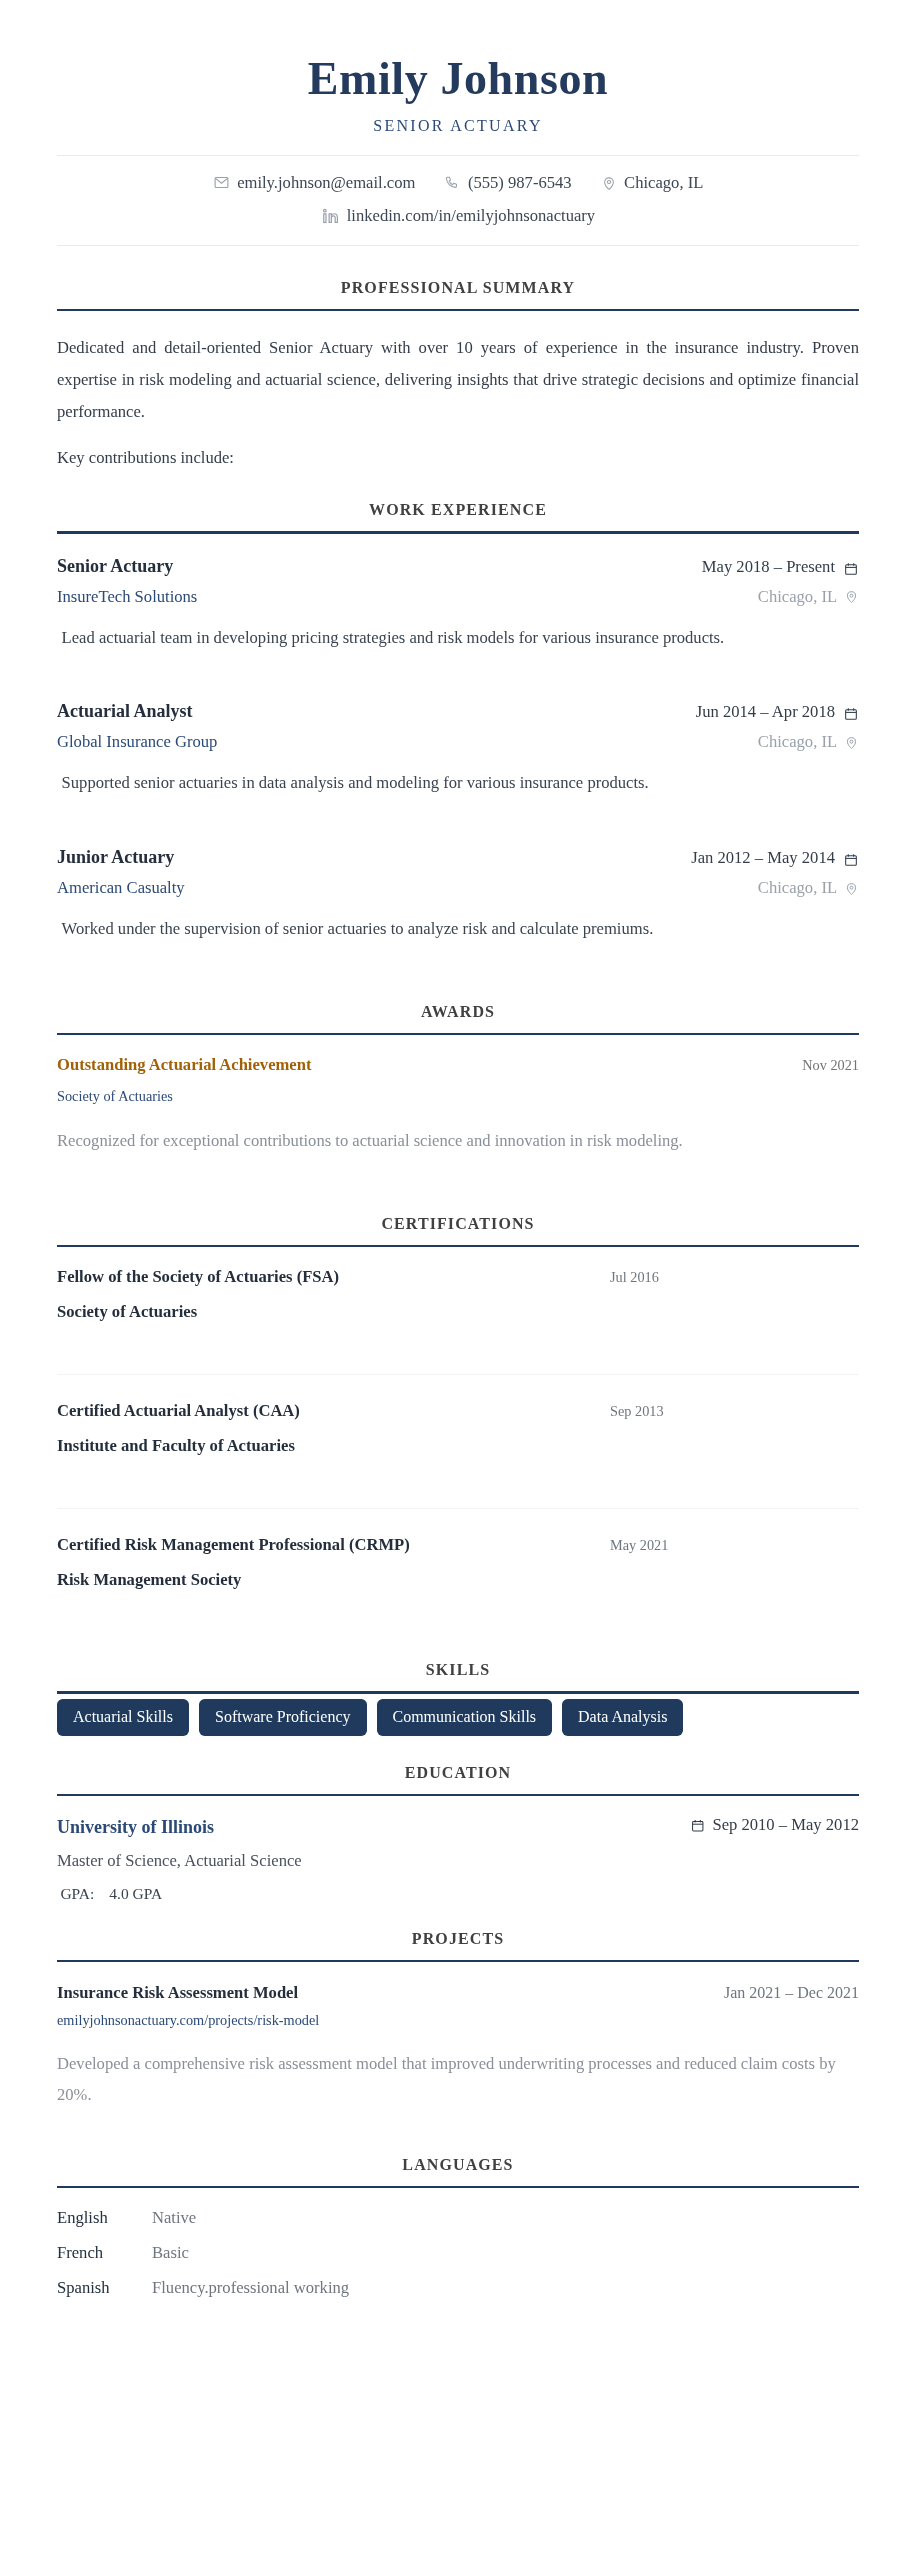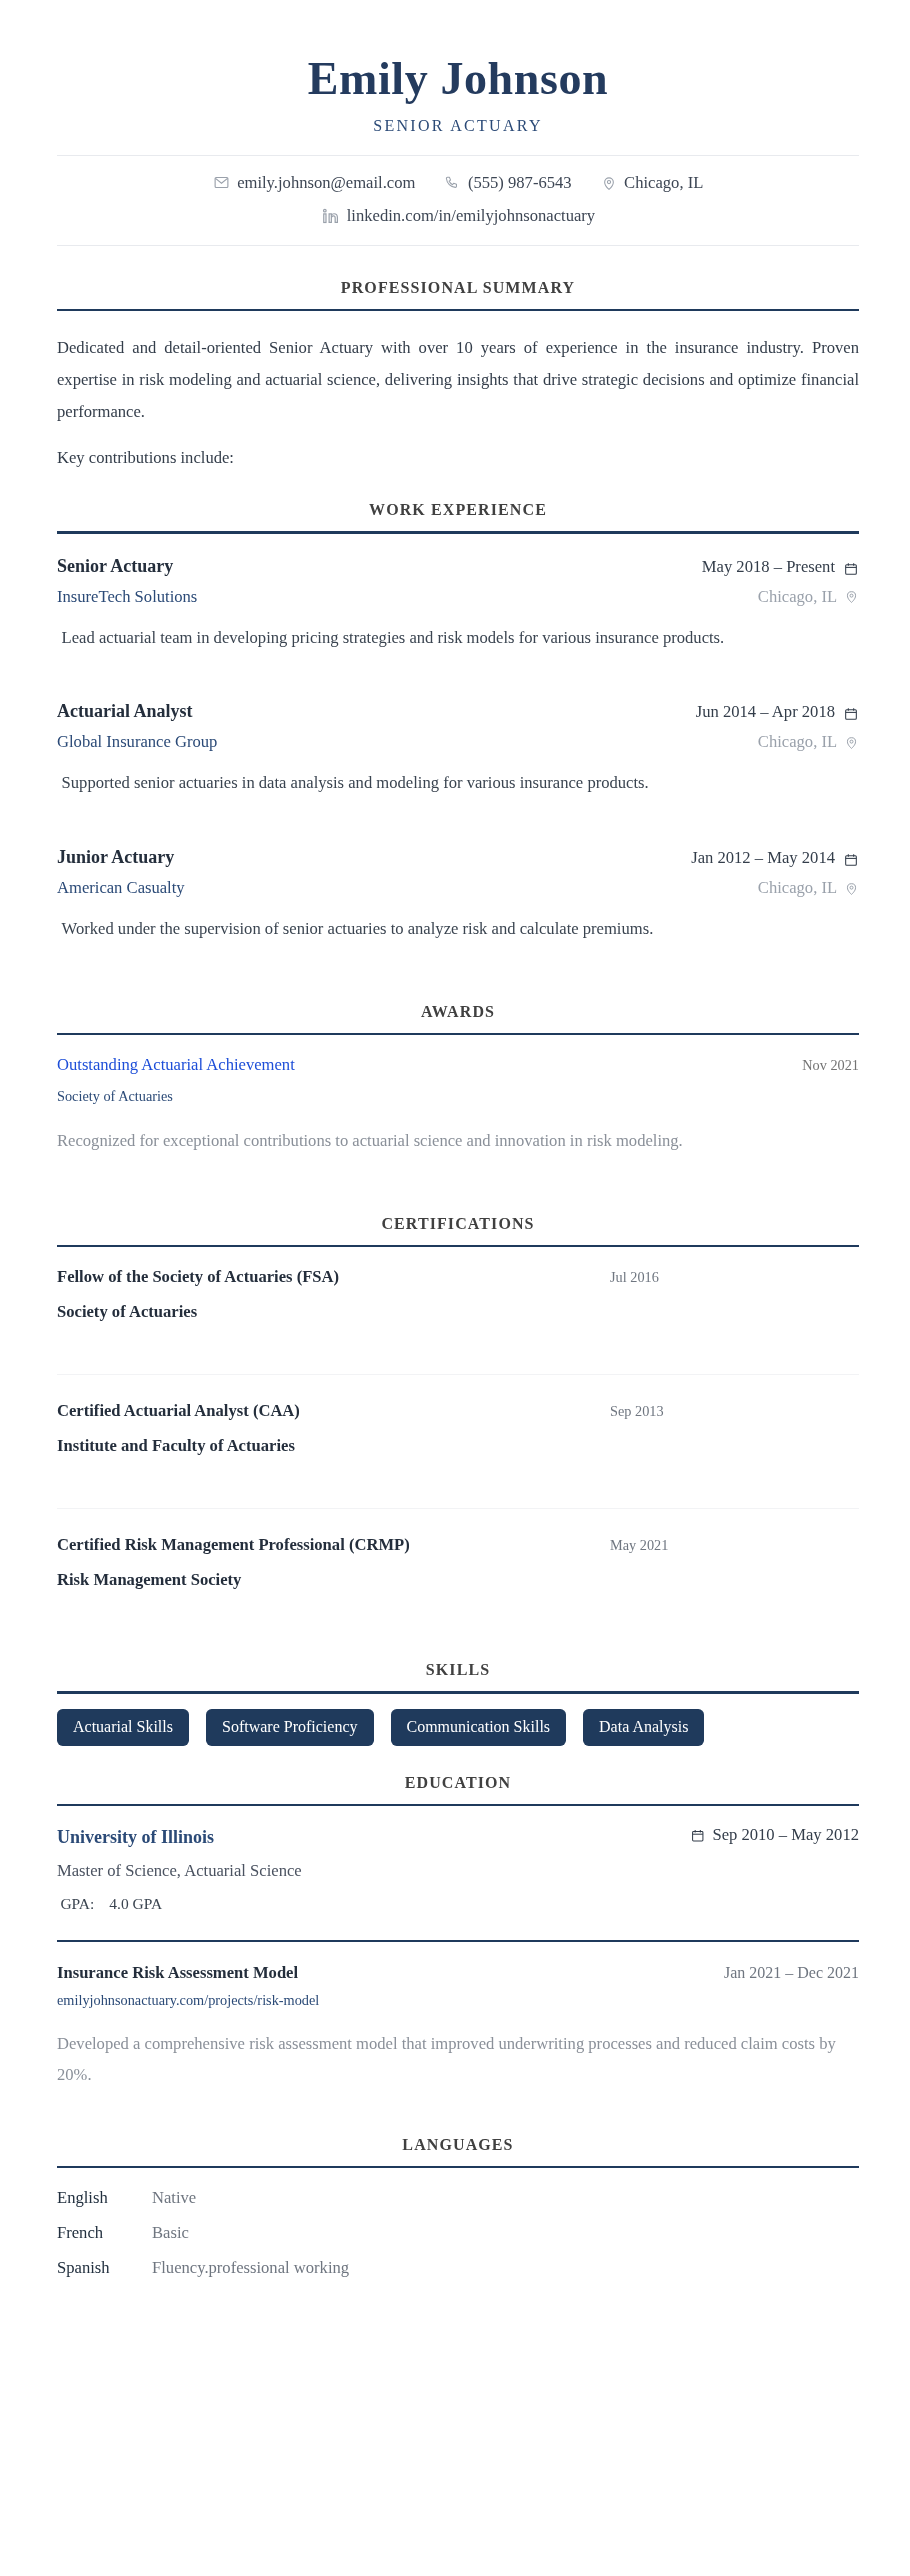--- a/index.html
+++ b/index.html
@@ -120,40 +120,40 @@
     margin: 17px 0 0 0;
     padding-left: 4.6px;
     font-size: 16.6px;
     line-height: 1.65;
     color: #3a4450;
     max-width: 682px;
   }
 
   
   .award { margin-top: 20.6px; }
-  .award-title { margin: 0; font-size: 16.6px; font-weight: 400; color: #1d4ed8; }
+  .award-title { margin: 0; font-size: 16.6px; font-weight: 700; color: #a16207; }
   .award-date { font-size: 14.3px; color: #737373; }
   .award-issuer { margin-top: 12.6px; font-size: 14.3px; color: #2b4a77; }
   .award-desc {
     margin: 23px 0 0 0;
     font-size: 16.6px;
     color: #8a9099;
     line-height: 1.6;
   }
 
   
   .cert-item { margin-top: 20.6px; padding-bottom: 26px; }
   .cert-item + .cert-item { border-top: 1.1px solid #f2f3f5; padding-top: 26px; margin-top: 26px; }
   .cert-row { display: flex; align-items: flex-start; }
   .cert-title { margin: 0; flex: 0 0 553px; font-size: 16.6px; font-weight: 700; color: #242e3c; }
   .cert-date { font-size: 14.3px; color: #6f7680; padding-top: 1.1px; }
   .cert-issuer { margin-top: 15px; font-size: 16.6px; font-weight: 700; color: #242e3c; }
 
   
-  .pill-row { display: flex; gap: 17px; margin-top: 15px; }
+  .pill-row { display: flex; gap: 10px; margin-top: 5px; }
   .pill {
     background: #1f3a5c;
     color: #ffffff;
     font-size: 16px;
     padding: 9.7px 16px;
     border-radius: 5.7px;
     white-space: nowrap;
   }
 
   
@@ -430,20 +430,21 @@
         </span>
       </div>
       <div class="edu-degree">Master of Science, Actuarial Science</div>
       <div class="edu-gpa">
         <span>GPA:</span><span class="gpa-value">4.0 GPA</span>
       </div>
     </article>
   </section>
 
   <section class="section gap-sm">
+    <h2 class="sec-heading">PROJECTS</h2>
     <div class="sec-rule"></div>
 
     <article class="project">
       <div class="row-split">
         <h3 class="project-title">Insurance Risk Assessment Model</h3>
         <span class="project-dates">Jan 2021 – Dec 2021</span>
       </div>
       <a class="project-link" href="#">emilyjohnsonactuary.com/projects/risk-model</a>
       <p class="project-desc">Developed a comprehensive risk assessment model that improved underwriting processes and reduced claim costs by 20%.</p>
     </article>

